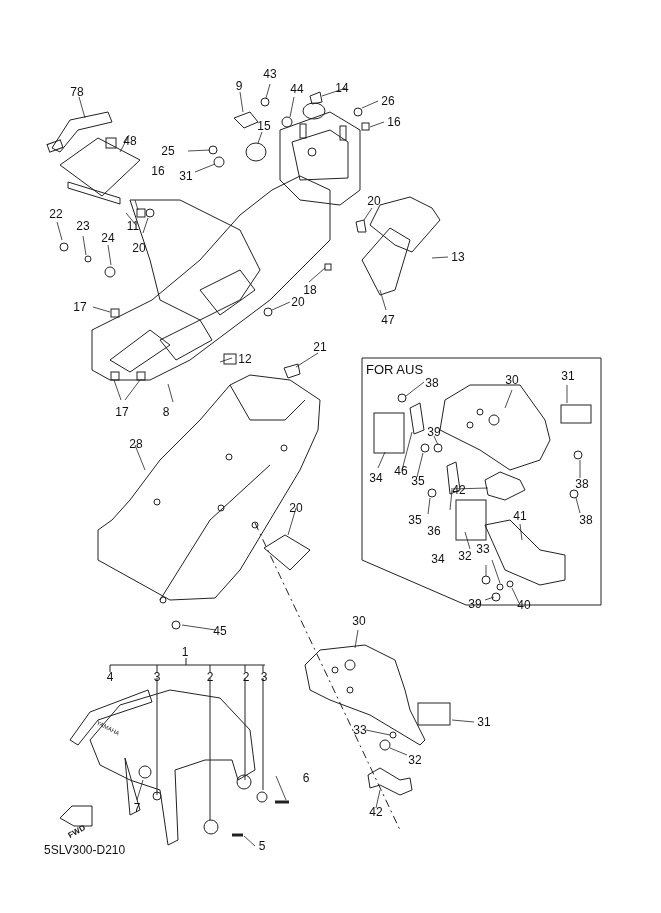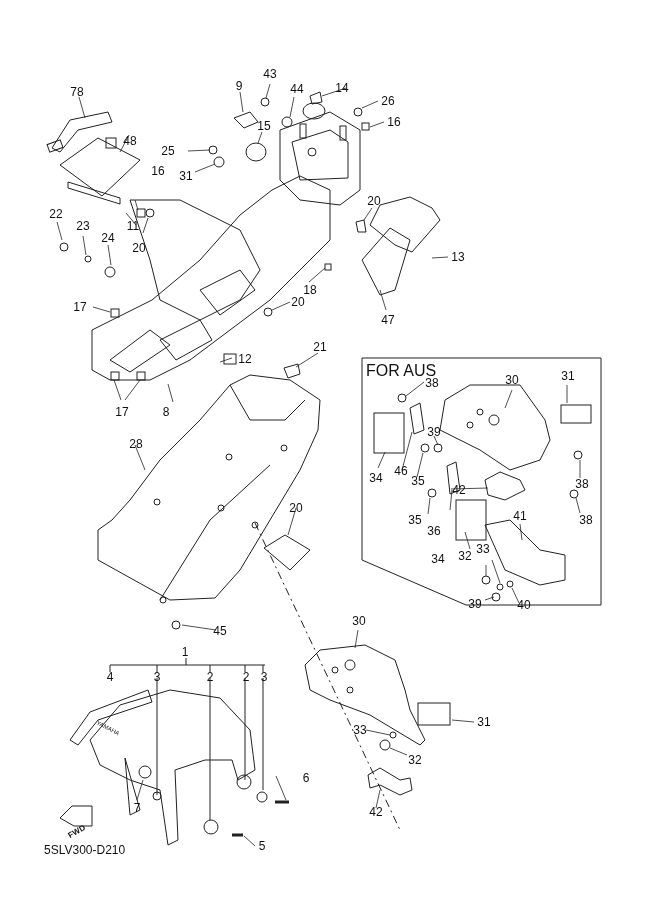--- a/index.html
+++ b/index.html
@@ -1,20 +1,20 @@
 <!DOCTYPE html>
 <html><head>
 <meta charset="utf-8">
 <style>
   html,body{margin:0;padding:0;background:#fff;}
   body{width:661px;height:913px;position:relative;overflow:hidden;font-family:"Liberation Sans",sans-serif;color:#111;}
   #stage{position:absolute;left:0;top:0;width:661px;height:913px;}
   svg{position:absolute;left:0;top:0;}
   .lbl{position:absolute;font-size:12px;line-height:12px;color:#111;white-space:nowrap;transform:translate(-50%,-50%);}
-  .aus-title{position:absolute;left:366px;top:362px;font-size:16px;}
+  .aus-title{position:absolute;left:366px;top:362px;font-size:13px;}
   .code{position:absolute;left:44px;top:843px;font-size:12px;}
 </style>
 </head>
 <body>
 
 <div id="stage">
 <svg width="661" height="913" viewBox="0 0 661 913" fill="none" stroke="#222" stroke-width="1">
 
   <g>
     <path d="M52 148 L70 120 L108 112 L112 122 L78 130 L60 152 Z"></path>

